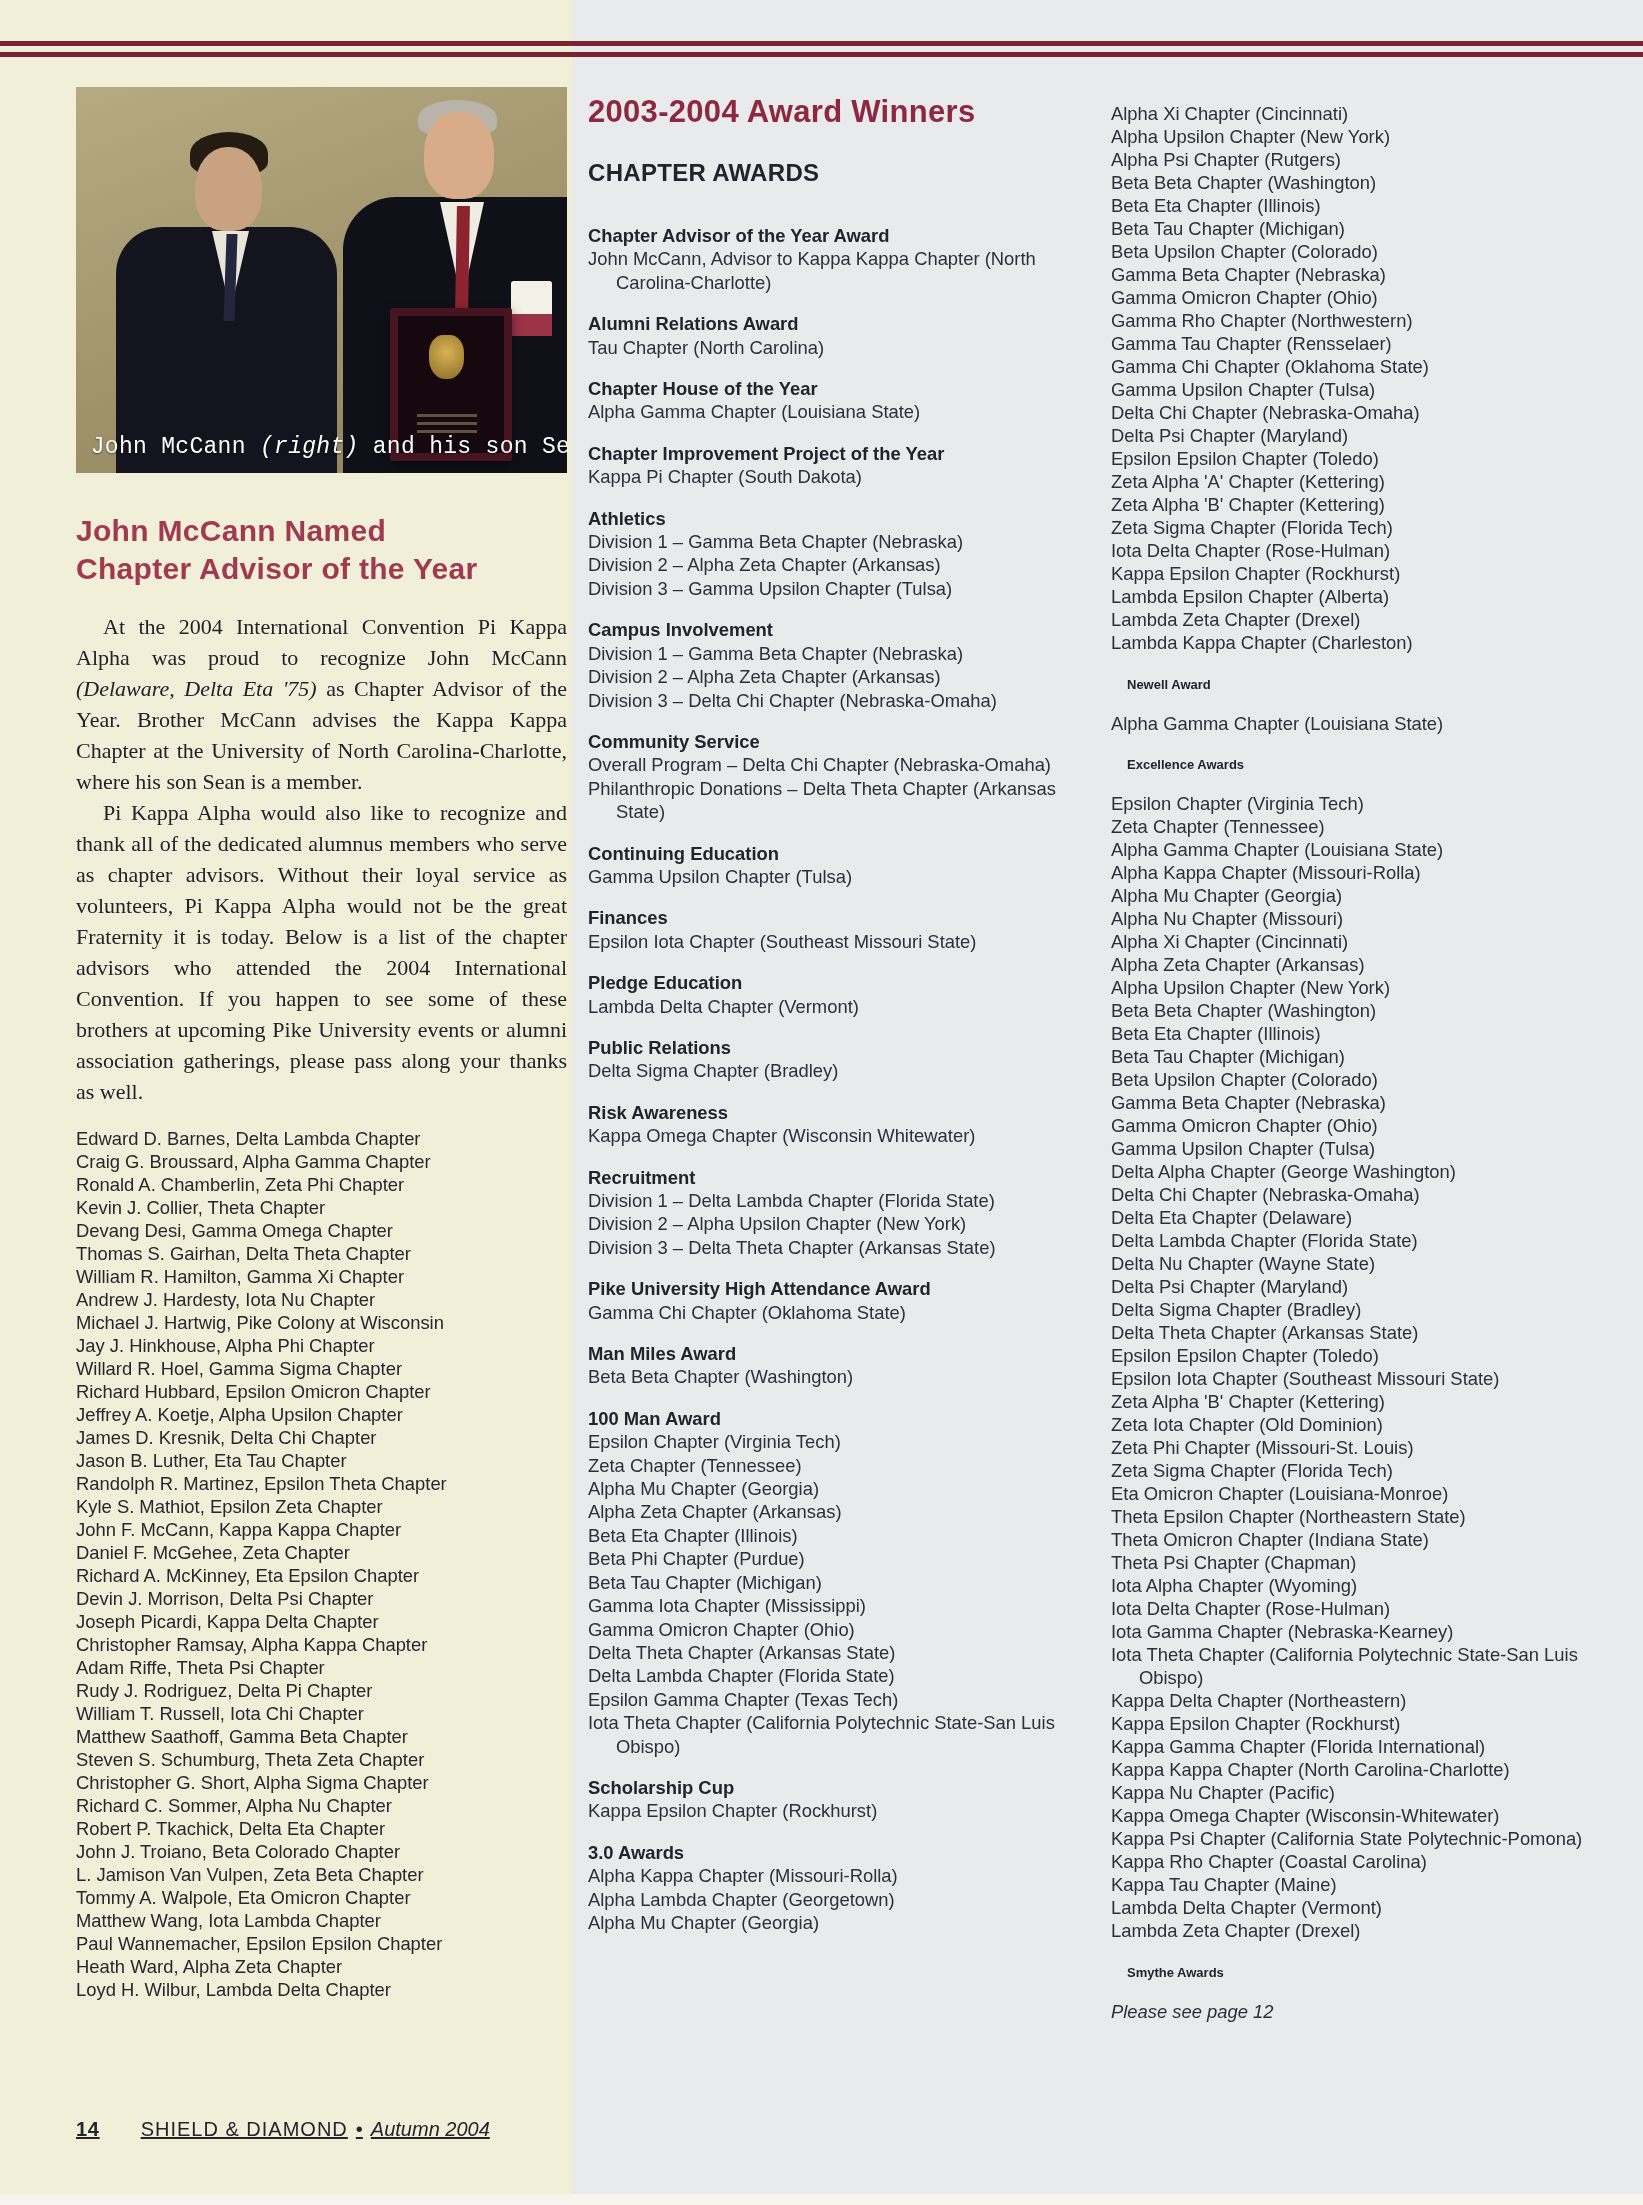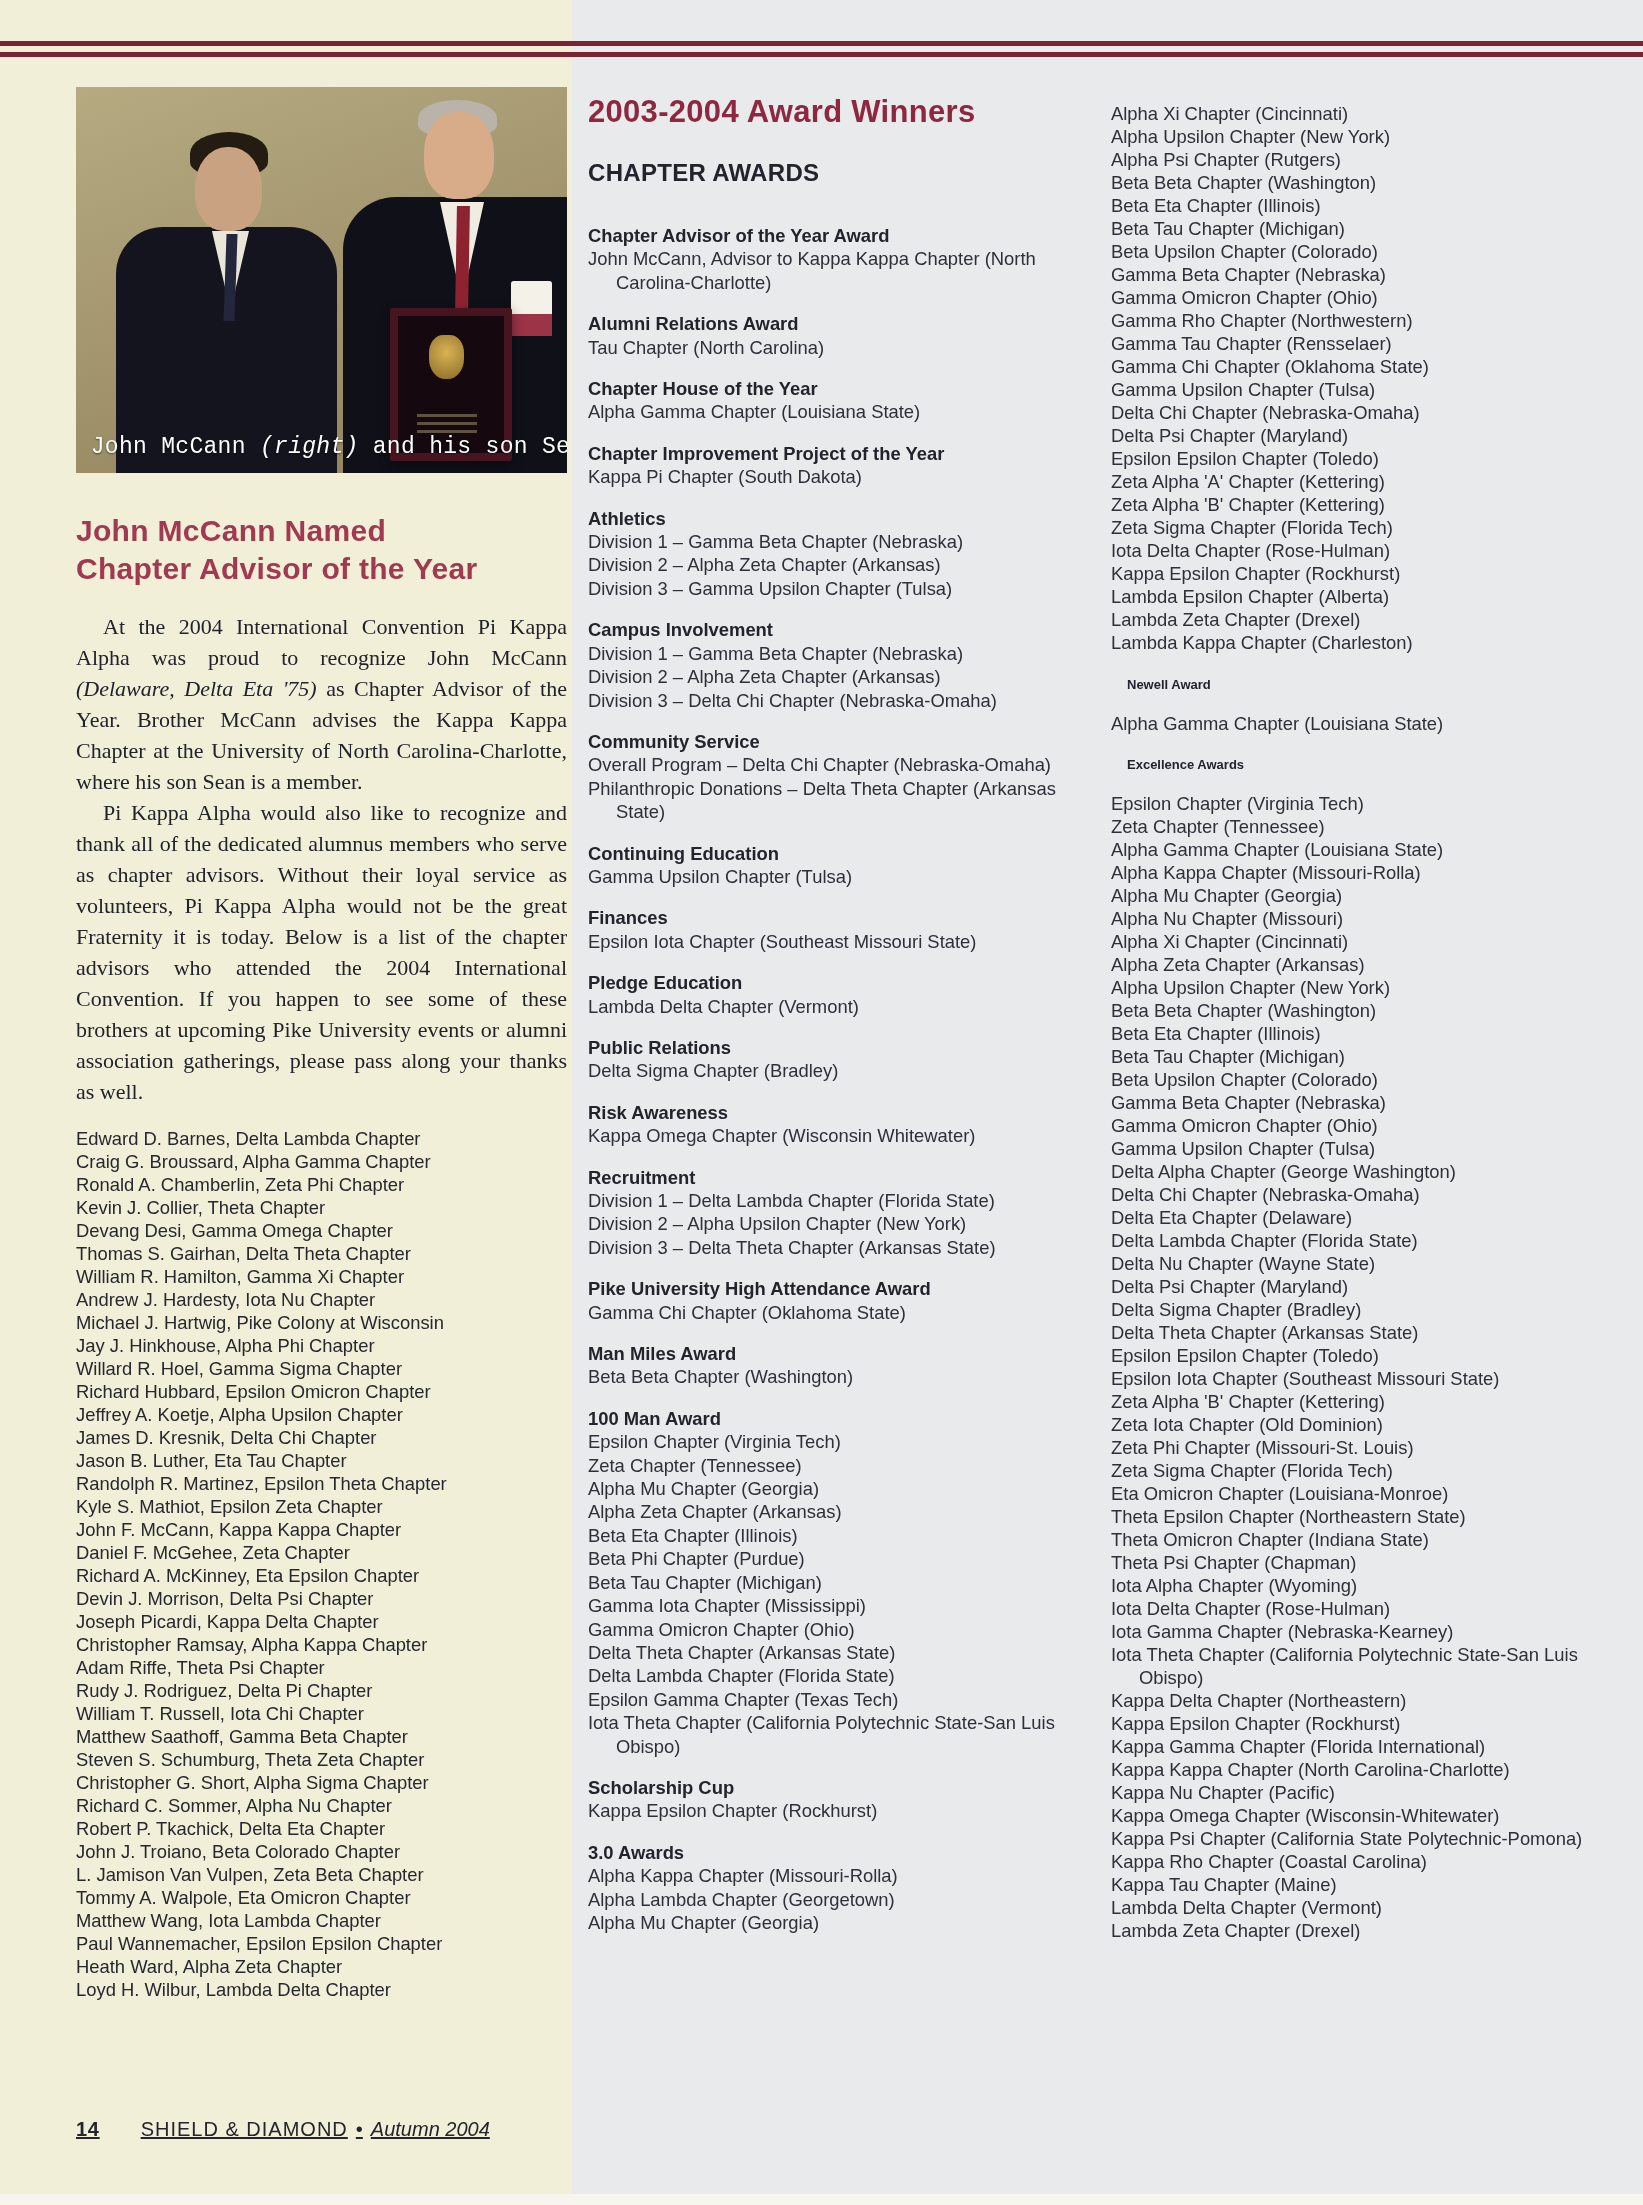--- a/index.html
+++ b/index.html
@@ -552,20 +552,24 @@
 
               <div class="win">Kappa Tau Chapter (Maine)</div>
 
               <div class="win">Lambda Delta Chapter (Vermont)</div>
 
               <div class="win">Lambda Zeta Chapter (Drexel)</div>
             </div>
         </section>
       </div>
 
+    <section class="award">
+      <h3>Smythe Awards</h3>
+      <div class="win smythe-note">Please see page 12</div>
+    </section>
   </div>
 
   <div class="footer">
     <span class="pg">14</span>
     <span class="mag">SHIELD &amp; DIAMOND</span>
     <span class="sep">•</span>
     <span class="issue">Autumn 2004</span>
   </div>
 
   <div class="bottom-strip"></div>

